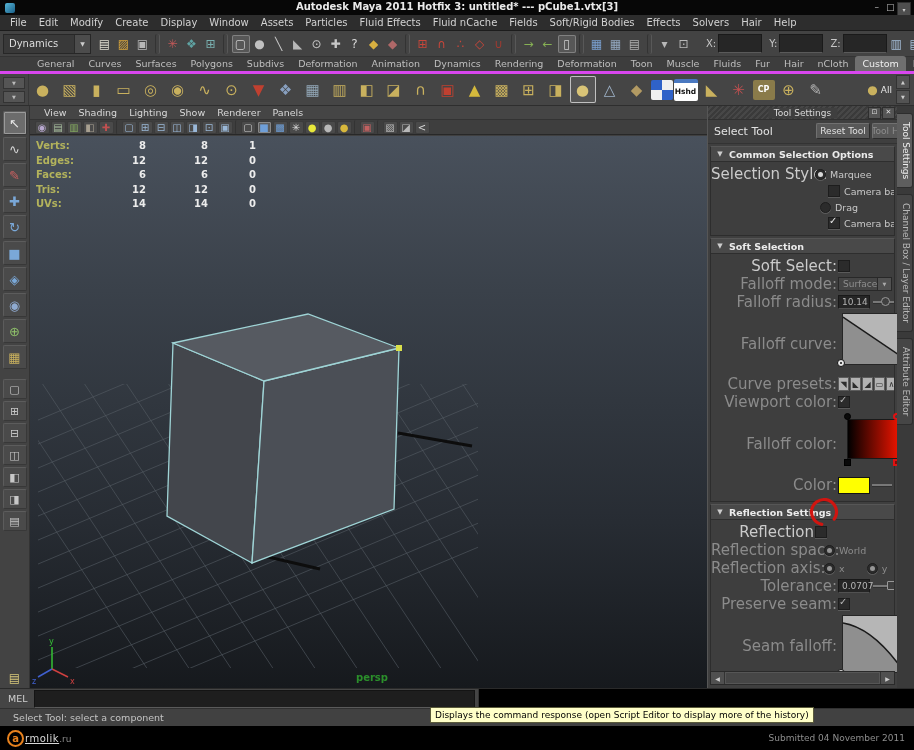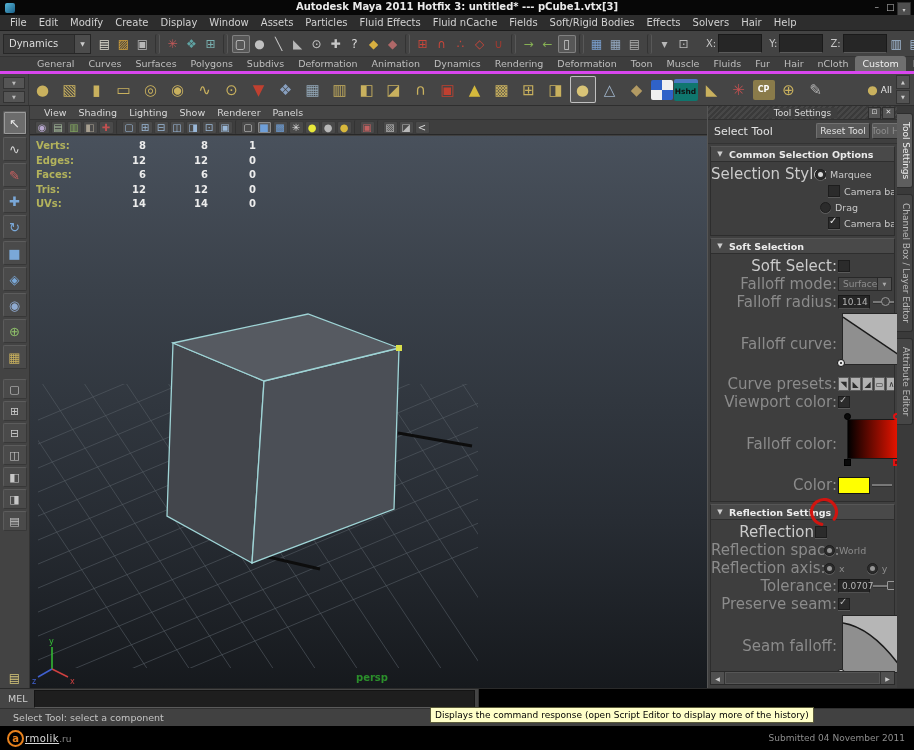--- a/index.html
+++ b/index.html
@@ -31,21 +31,21 @@
 .stab{padding:2px 7px 2px;font-size:9.5px;color:#bfbfbf;white-space:nowrap;}
 .stab.active{background:#6f6f6f;color:#f0f0f0;border-radius:3px 3px 0 0;}
 #shelftab-btn{position:absolute;right:3px;top:2px;width:12px;height:12px;background:#4e4e4e;border:1px solid #2e2e2e;color:#ccc;font-size:6px;display:flex;align-items:center;justify-content:center;}
 
 #shelfrow{position:absolute;top:74px;height:32px;width:914px;background:#454545;display:flex;align-items:center;border-bottom:1px solid #2e2e2e;box-sizing:border-box;}
 #shelfctrl{width:28px;height:100%;display:flex;flex-direction:column;align-items:center;justify-content:center;gap:2px;border-right:1px solid #383838;flex:none;}
 .shelfctrl-btn{width:20px;height:10px;background:#555;border:1px solid #333;font-size:5px;color:#bbb;display:flex;align-items:center;justify-content:center;}
 #shelficons{display:flex;align-items:center;}
 .shicon{width:26px;height:27px;display:flex;align-items:center;justify-content:center;font-size:15px;margin:0 .5px;border-radius:2px;color:#c9b15e;flex:none;box-sizing:border-box;}
 .shicon.active{box-shadow:inset 0 0 0 1px #c0c0c0;background:#555;}
-.shicon.hshd{background:#0f766e;color:#111 !important;font-size:7.5px;font-weight:bold;width:24px;height:22px;border-top:4px solid #4a78c0;}
+.shicon.hshd{background:#ffffff;color:#111 !important;font-size:7.5px;font-weight:bold;width:24px;height:22px;border-top:4px solid #4a78c0;}
 .shicon.cp{background:#8a7b4a;color:#fff !important;font-size:8px;font-weight:bold;width:22px;height:20px;border-radius:2px;}
 .shicon.checker{background:conic-gradient(#f0f0f0 0 25%,#2f62c8 0 50%,#f0f0f0 0 75%,#2f62c8 0);width:22px;height:20px;font-size:0;}
 #shelf-all{margin-left:auto;display:flex;align-items:center;gap:3px;color:#e6e6e6;font-size:9px;padding-right:2px;}
 #shelf-all .ball{color:#c9b15e;font-size:12px;}
 #shelf-arrows{display:flex;flex-direction:column;margin:0 4px 0 2px;gap:1px;}
 .sharrow{width:12px;height:12px;background:#535353;border:1px solid #333;font-size:5px;display:flex;align-items:center;justify-content:center;color:#ccc;}
 
 #toolbox{position:absolute;left:0;top:106px;width:30px;height:582px;background:#434343;border-right:1px solid #333;display:flex;flex-direction:column;align-items:center;padding-top:4px;box-sizing:border-box;}
 .tbtn{width:24px;height:24px;margin:1px 0;display:flex;align-items:center;justify-content:center;font-size:13px;border-radius:2px;background:#4a4a4a;border:1px solid #383838;border-top-color:#5c5c5c;border-left-color:#5c5c5c;box-sizing:border-box;flex:none;}
 .tbtn.active{background:#6c6c6c;box-shadow:inset 0 0 0 1px #9a9a9a;}

